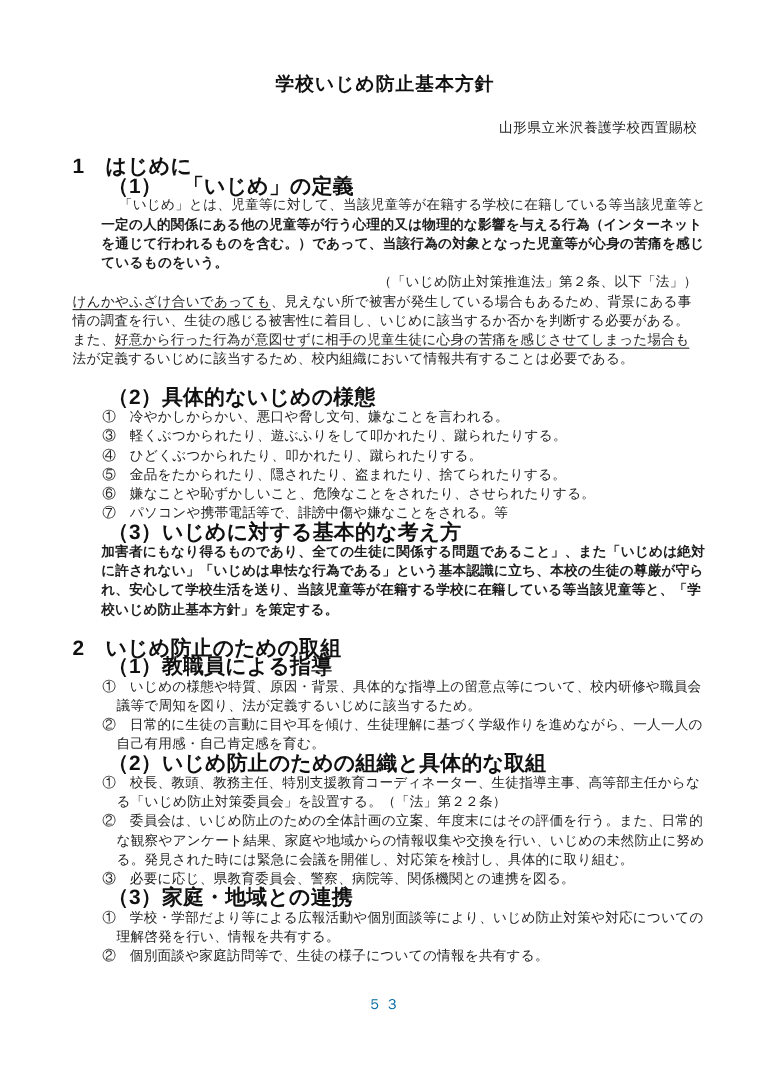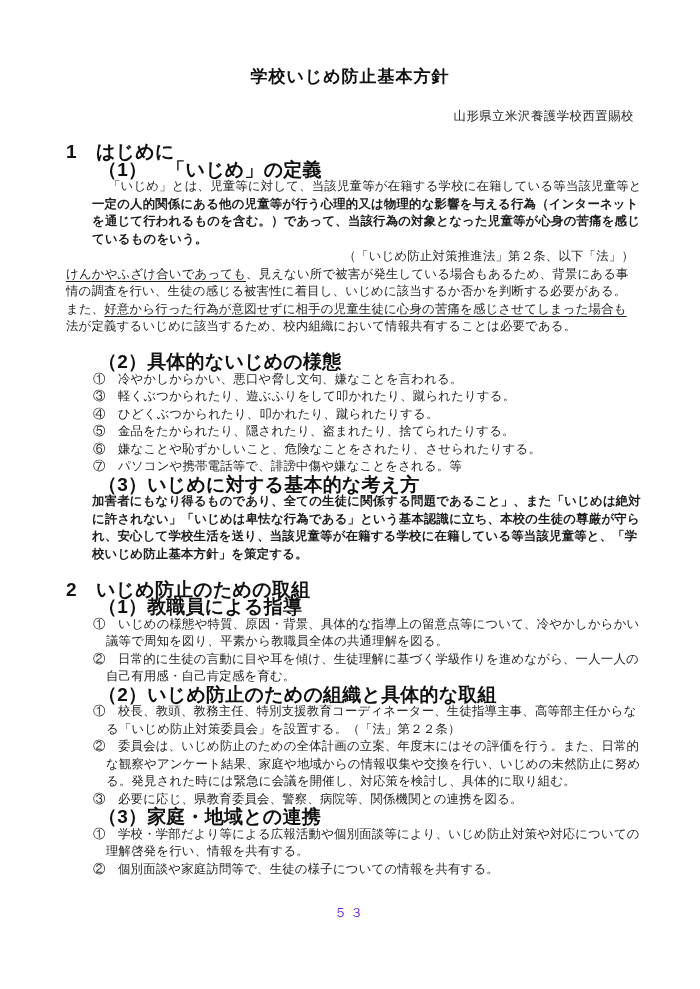--- a/index.html
+++ b/index.html
@@ -56,21 +56,21 @@
   .li2 { padding-left: 40px; }
   .mk { display: inline-block; width: 25px; }
   .u { text-decoration: underline; text-underline-offset: 2.5px; text-decoration-thickness: 0.8px; }
   .pageno {
     margin-top: 26px;
     text-align: center;
     font-family: "Liberation Sans", "DejaVu Sans", sans-serif;
     font-size: 13px;
     line-height: 17.5px;
     letter-spacing: 3px;
-    color: #6d28d9;
+    color: #0369a1;
   }
 </style>
 </head>
 <body>
 
 <div class="page">
   <div class="title">学校いじめ防止基本方針</div>
   <div class="subtitle">山形県立米沢養護学校西置賜校</div>
   <div class="doc-body" id="doc-body">
       <div class="ln h1">1　はじめに</div>
@@ -93,22 +93,22 @@
       <div class="ln li1"><span class="mk">⑥</span><span>嫌なことや恥ずかしいこと、危険なことをされたり、させられたりする。</span></div>
       <div class="ln li1"><span class="mk">⑦</span><span>パソコンや携帯電話等で、誹謗中傷や嫌なことをされる。等</span></div>
       <div class="ln h2">（3）いじめに対する基本的な考え方</div>
       <div class="ln cont"><span>加害者にもなり得るものであり、全ての生徒に関係する問題であること」、また「いじめは絶対</span></div>
       <div class="ln cont"><span>に許されない」「いじめは卑怯な行為である」という基本認識に立ち、本校の生徒の尊厳が守ら</span></div>
       <div class="ln cont"><span>れ、安心して学校生活を送り、当該児童等が在籍する学校に在籍している等当該児童等と、「学</span></div>
       <div class="ln cont"><span>校いじめ防止基本方針」を策定する。</span></div>
       <div class="gap"></div>
       <div class="ln h1">2　いじめ防止のための取組</div>
       <div class="ln h2">（1）教職員による指導</div>
-      <div class="ln li1"><span class="mk">①</span><span>いじめの様態や特質、原因・背景、具体的な指導上の留意点等について、冷やかしからかい</span></div>
-      <div class="ln li2"><span>議等で周知を図り、平素から教職員全体の共通理解を図る。</span></div>
+      <div class="ln li1"><span class="mk">①</span><span>いじめの様態や特質、原因・背景、具体的な指導上の留意点等について、校内研修や職員会</span></div>
+      <div class="ln li2"><span>議等で周知を図り、法が定義するいじめに該当するため。</span></div>
       <div class="ln li1"><span class="mk">②</span><span>日常的に生徒の言動に目や耳を傾け、生徒理解に基づく学級作りを進めながら、一人一人の</span></div>
       <div class="ln li2"><span>自己有用感・自己肯定感を育む。</span></div>
       <div class="ln h2">（2）いじめ防止のための組織と具体的な取組</div>
       <div class="ln li1"><span class="mk">①</span><span>校長、教頭、教務主任、特別支援教育コーディネーター、生徒指導主事、高等部主任からな</span></div>
       <div class="ln li2"><span>る「いじめ防止対策委員会」を設置する。（「法」第２２条）</span></div>
       <div class="ln li1"><span class="mk">②</span><span>委員会は、いじめ防止のための全体計画の立案、年度末にはその評価を行う。また、日常的</span></div>
       <div class="ln li2"><span>な観察やアンケート結果、家庭や地域からの情報収集や交換を行い、いじめの未然防止に努め</span></div>
       <div class="ln li2"><span>る。発見された時には緊急に会議を開催し、対応策を検討し、具体的に取り組む。</span></div>
       <div class="ln li1"><span class="mk">③</span><span>必要に応じ、県教育委員会、警察、病院等、関係機関との連携を図る。</span></div>
       <div class="ln h2">（3）家庭・地域との連携</div>

